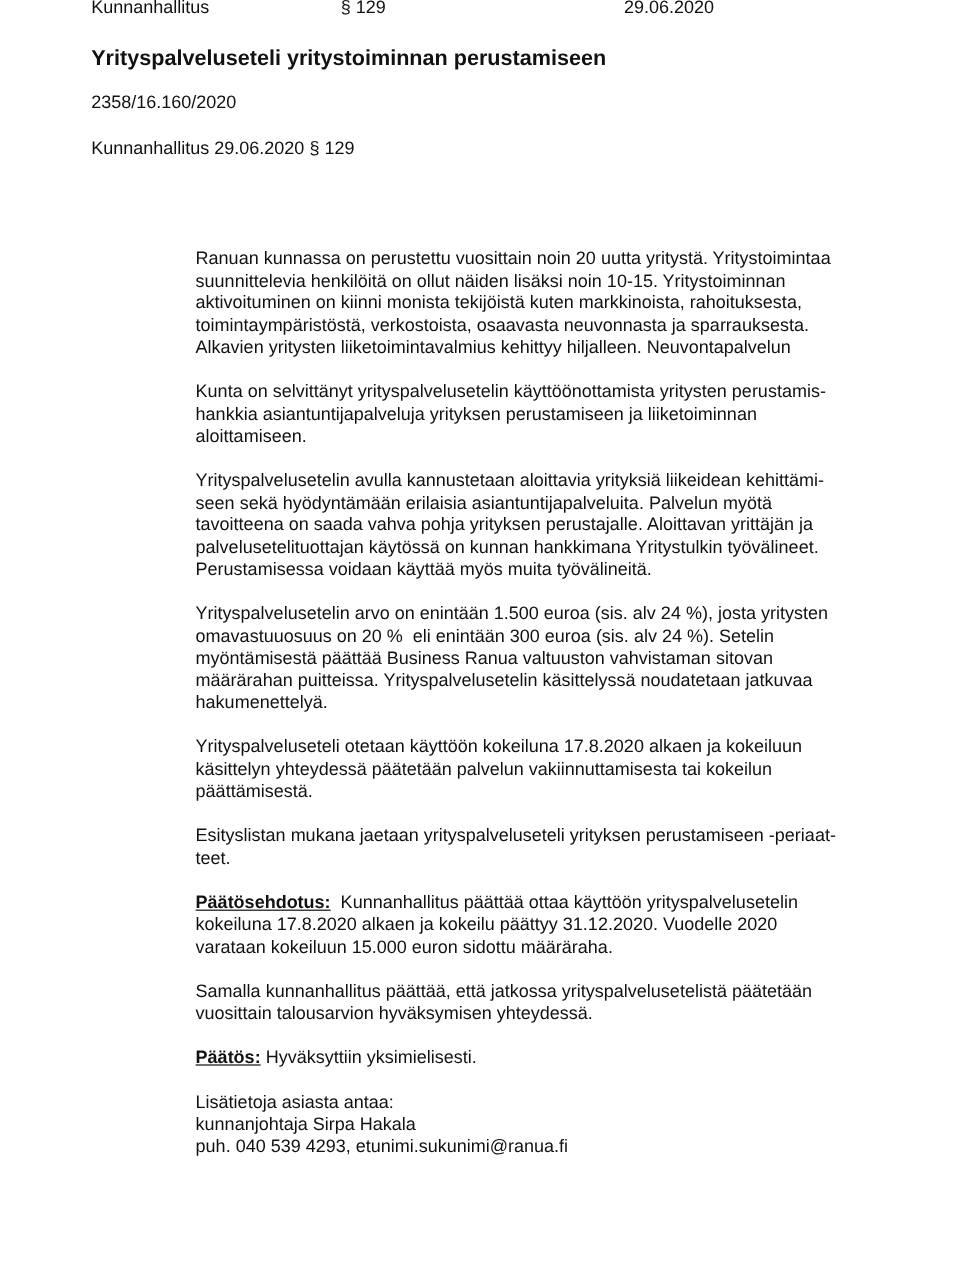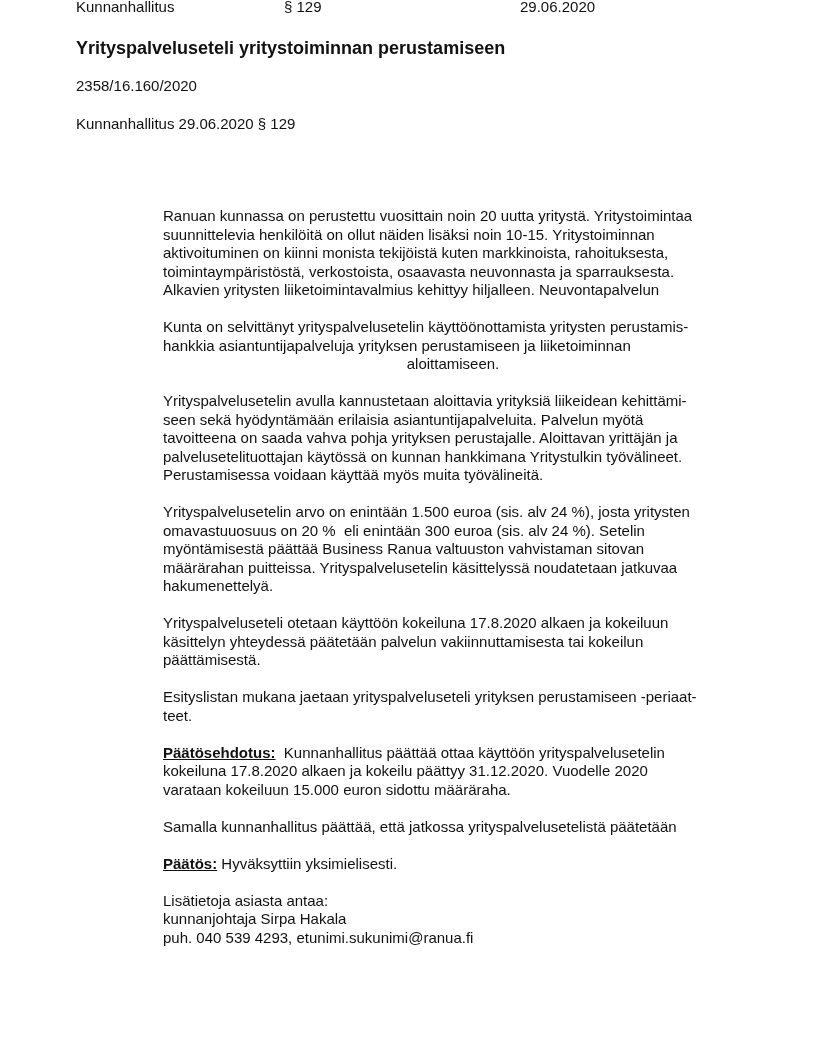--- a/index.html
+++ b/index.html
@@ -31,21 +31,21 @@
       <p>
         <span class="line" style="white-space: pre;">Ranuan kunnassa on perustettu vuosittain noin 20 uutta yritystä. Yritystoimintaa</span>
         <span class="line" style="white-space: pre;">suunnittelevia henkilöitä on ollut näiden lisäksi noin 10-15. Yritystoiminnan</span>
         <span class="line" style="white-space: pre;">aktivoituminen on kiinni monista tekijöistä kuten markkinoista, rahoituksesta,</span>
         <span class="line" style="white-space: pre;">toimintaympäristöstä, verkostoista, osaavasta neuvonnasta ja sparrauksesta.</span>
         <span class="line" style="white-space: pre;">Alkavien yritysten liiketoimintavalmius kehittyy hiljalleen. Neuvontapalvelun</span>
       </p>
       <p>
         <span class="line" style="white-space: pre;">Kunta on selvittänyt yrityspalvelusetelin käyttöönottamista yritysten perustamis-</span>
         <span class="line" style="white-space: pre;">hankkia asiantuntijapalveluja yrityksen perustamiseen ja liiketoiminnan</span>
-        <span class="line" style="white-space: pre; text-align: center;">aloittamiseen.</span>
+        <span class="line" style="white-space: pre;">aloittamiseen.</span>
       </p>
       <p>
         <span class="line" style="white-space: pre;">Yrityspalvelusetelin avulla kannustetaan aloittavia yrityksiä liikeidean kehittämi-</span>
         <span class="line" style="white-space: pre;">seen sekä hyödyntämään erilaisia asiantuntijapalveluita. Palvelun myötä</span>
         <span class="line" style="white-space: pre;">tavoitteena on saada vahva pohja yrityksen perustajalle. Aloittavan yrittäjän ja</span>
         <span class="line" style="white-space: pre;">palvelusetelituottajan käytössä on kunnan hankkimana Yritystulkin työvälineet.</span>
         <span class="line" style="white-space: pre;">Perustamisessa voidaan käyttää myös muita työvälineitä.</span>
       </p>
       <p>
         <span class="line" style="white-space: pre;">Yrityspalvelusetelin arvo on enintään 1.500 euroa (sis. alv 24 %), josta yritysten</span>
@@ -66,20 +66,21 @@
     </div>
 
   <p>
     <span class="line"><span class="lbl">Päätösehdotus:</span><span style="white-space:pre">  Kunnanhallitus päättää ottaa käyttöön yrityspalvelusetelin</span></span>
     <span class="line">kokeiluna 17.8.2020 alkaen ja kokeilu päättyy 31.12.2020. Vuodelle 2020</span>
     <span class="line">varataan kokeiluun 15.000 euron sidottu määräraha.</span>
   </p>
 
   <p>
     <span class="line">Samalla kunnanhallitus päättää, että jatkossa yrityspalvelusetelistä päätetään</span>
+    <span class="line">vuosittain talousarvion hyväksymisen yhteydessä.</span>
   </p>
 
   <p>
     <span class="line"><span class="lbl">Päätös:</span><span style="white-space:pre"> Hyväksyttiin yksimielisesti.</span></span>
   </p>
 
   <p>
     <span class="line">Lisätietoja asiasta antaa:</span>
     <span class="line">kunnanjohtaja Sirpa Hakala</span>
     <span class="line">puh. 040 539 4293, etunimi.sukunimi@ranua.fi</span>

